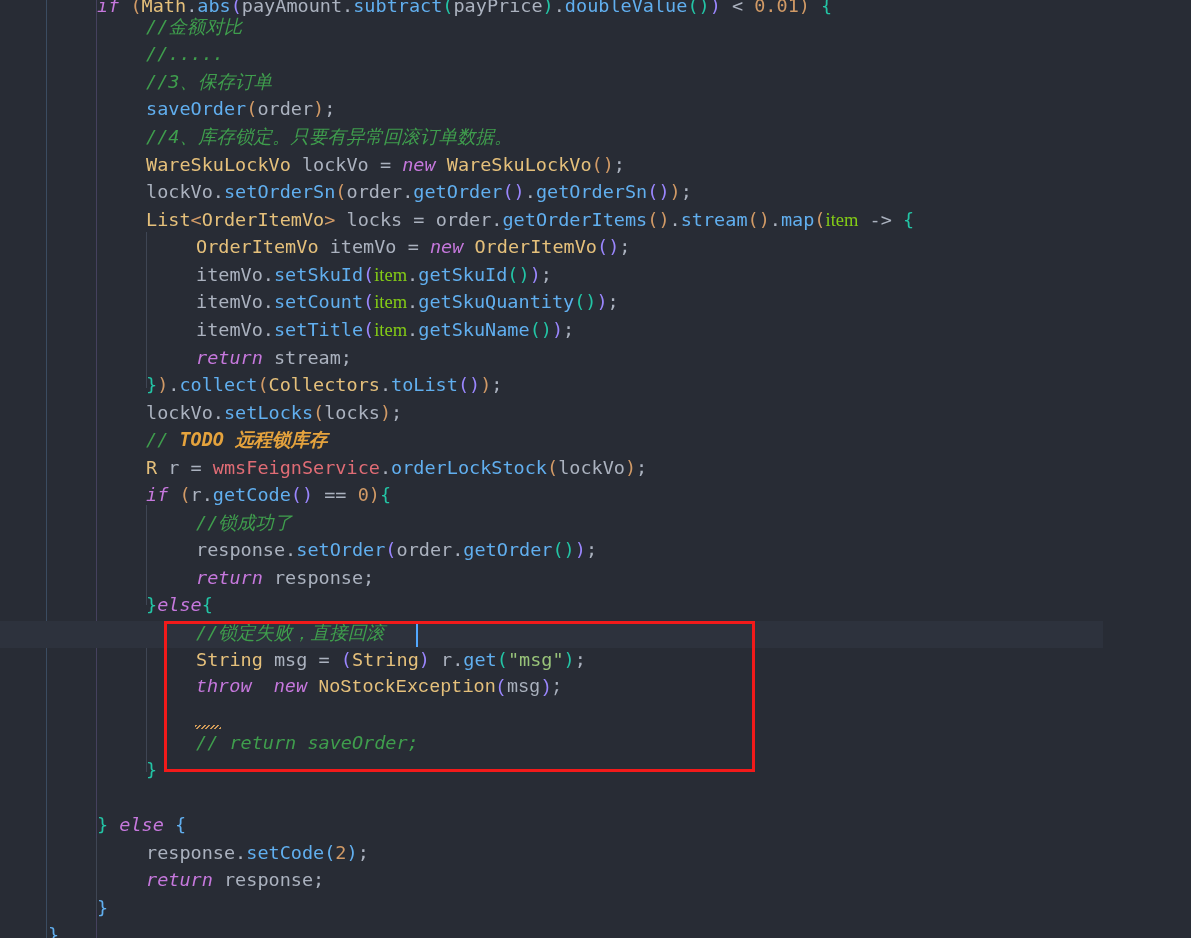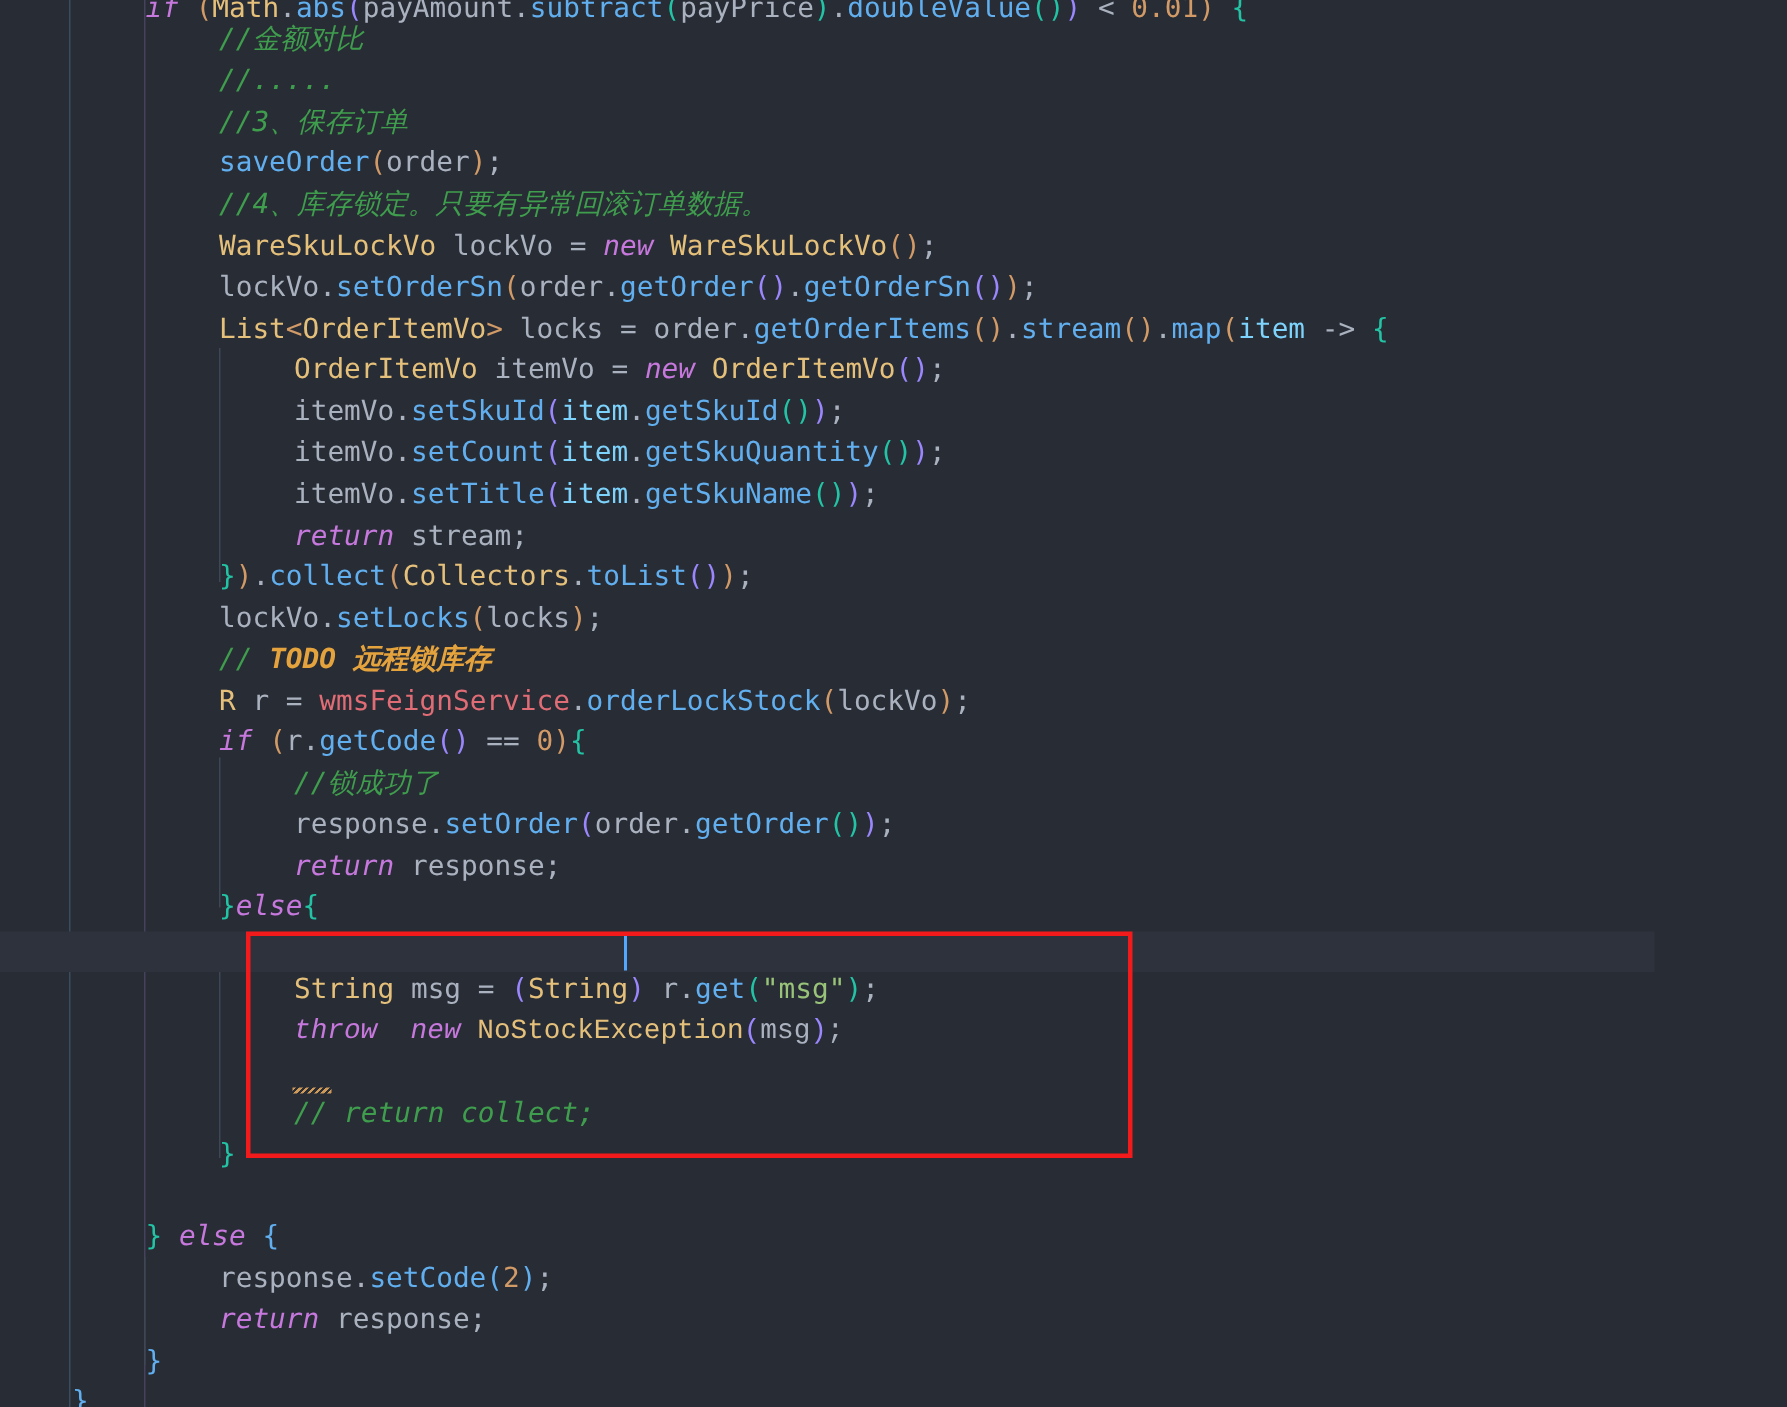--- a/index.html
+++ b/index.html
@@ -66,21 +66,21 @@
   }
 
   
   .kw      { color: #c678dd; font-style: italic; }   
   .cmt     { color: #3f9e4d; font-style: italic; }   
   .cmt-todo{ color: #e5a33d; font-style: italic; font-weight: bold; }
   .type    { color: #e5c07b; }                       
   .fn      { color: #61afef; }                       
   .var     { color: #abb2bf; }                       
   .field   { color: #e06c75; }                       
-  .param   { color: #7dd3fc; }                       
+  .param   { color: #84cc16; font-family: Liberation Serif, serif; }                       
   .num     { color: #d19a66; }
   .str     { color: #98c379; }
   .op      { color: #abb2bf; }
   .b1      { color: #d19a66; }                       
   .b2      { color: #9a86fd; }                       
   .b3      { color: #23c4a5; }                       
   .b4      { color: #61afef; }                       
 
   
   .squiggle {
@@ -196,31 +196,32 @@
     
     <div class="row" style="position:absolute; top:536px; left:196px;"><span class="var">response</span><span class="op">.</span><span class="fn">setOrder</span><span class="b2">(</span><span class="var">order</span><span class="op">.</span><span class="fn">getOrder</span><span class="b3">()</span><span class="b2">)</span><span class="op">;</span></div>
 
     
     <div class="row" style="position:absolute; top:564px; left:196px;"><span class="kw">return</span><span class="var"> response;</span></div>
 
     
     <div class="row" style="position:absolute; top:591px; left:146px;"><span class="b3">}</span><span class="kw">else</span><span class="b3">{</span></div>
 
     
+    <div class="row" style="position:absolute; top:619px; left:196px;"><span class="cmt">//锁定失败，直接回滚</span></div>
 
     
     <div class="row" style="position:absolute; top:646px; left:196px;"><span class="type">String</span><span class="var"> msg </span><span class="op">= </span><span class="b2">(</span><span class="type">String</span><span class="b2">)</span><span class="var"> r</span><span class="op">.</span><span class="fn">get</span><span class="b3">(</span><span class="str">"msg"</span><span class="b3">)</span><span class="op">;</span></div>
 
     
     <div class="row" style="position:absolute; top:674px; left:196px;font-family:Liberation Mono, monospace;"><span class="kw">throw</span><span class="op">  </span><span class="kw">new</span><span class="type"> NoStockException</span><span class="b2">(</span><span class="var">msg</span><span class="b2">)</span><span class="op">;</span></div>
 
     
 
     
-    <div class="row" style="position:absolute; top:729px; left:196px;"><span class="cmt">// return collect;</span></div>
+    <div class="row" style="position:absolute; top:729px; left:196px;"><span class="cmt">// return saveOrder;</span></div>
 
     
     <div class="row" style="position:absolute; top:756px; left:146px;"><span class="b3">}</span></div>
 
     
     <div class="row" style="position:absolute; top:811px; left:97px;"><span class="b3">}</span><span class="op"> </span><span class="kw">else</span><span class="op"> </span><span class="b4">{</span></div>
 
     
     <div class="row" style="position:absolute; top:839px; left:146px;"><span class="var">response</span><span class="op">.</span><span class="fn">setCode</span><span class="b4">(</span><span class="num">2</span><span class="b4">)</span><span class="op">;</span></div>
 

